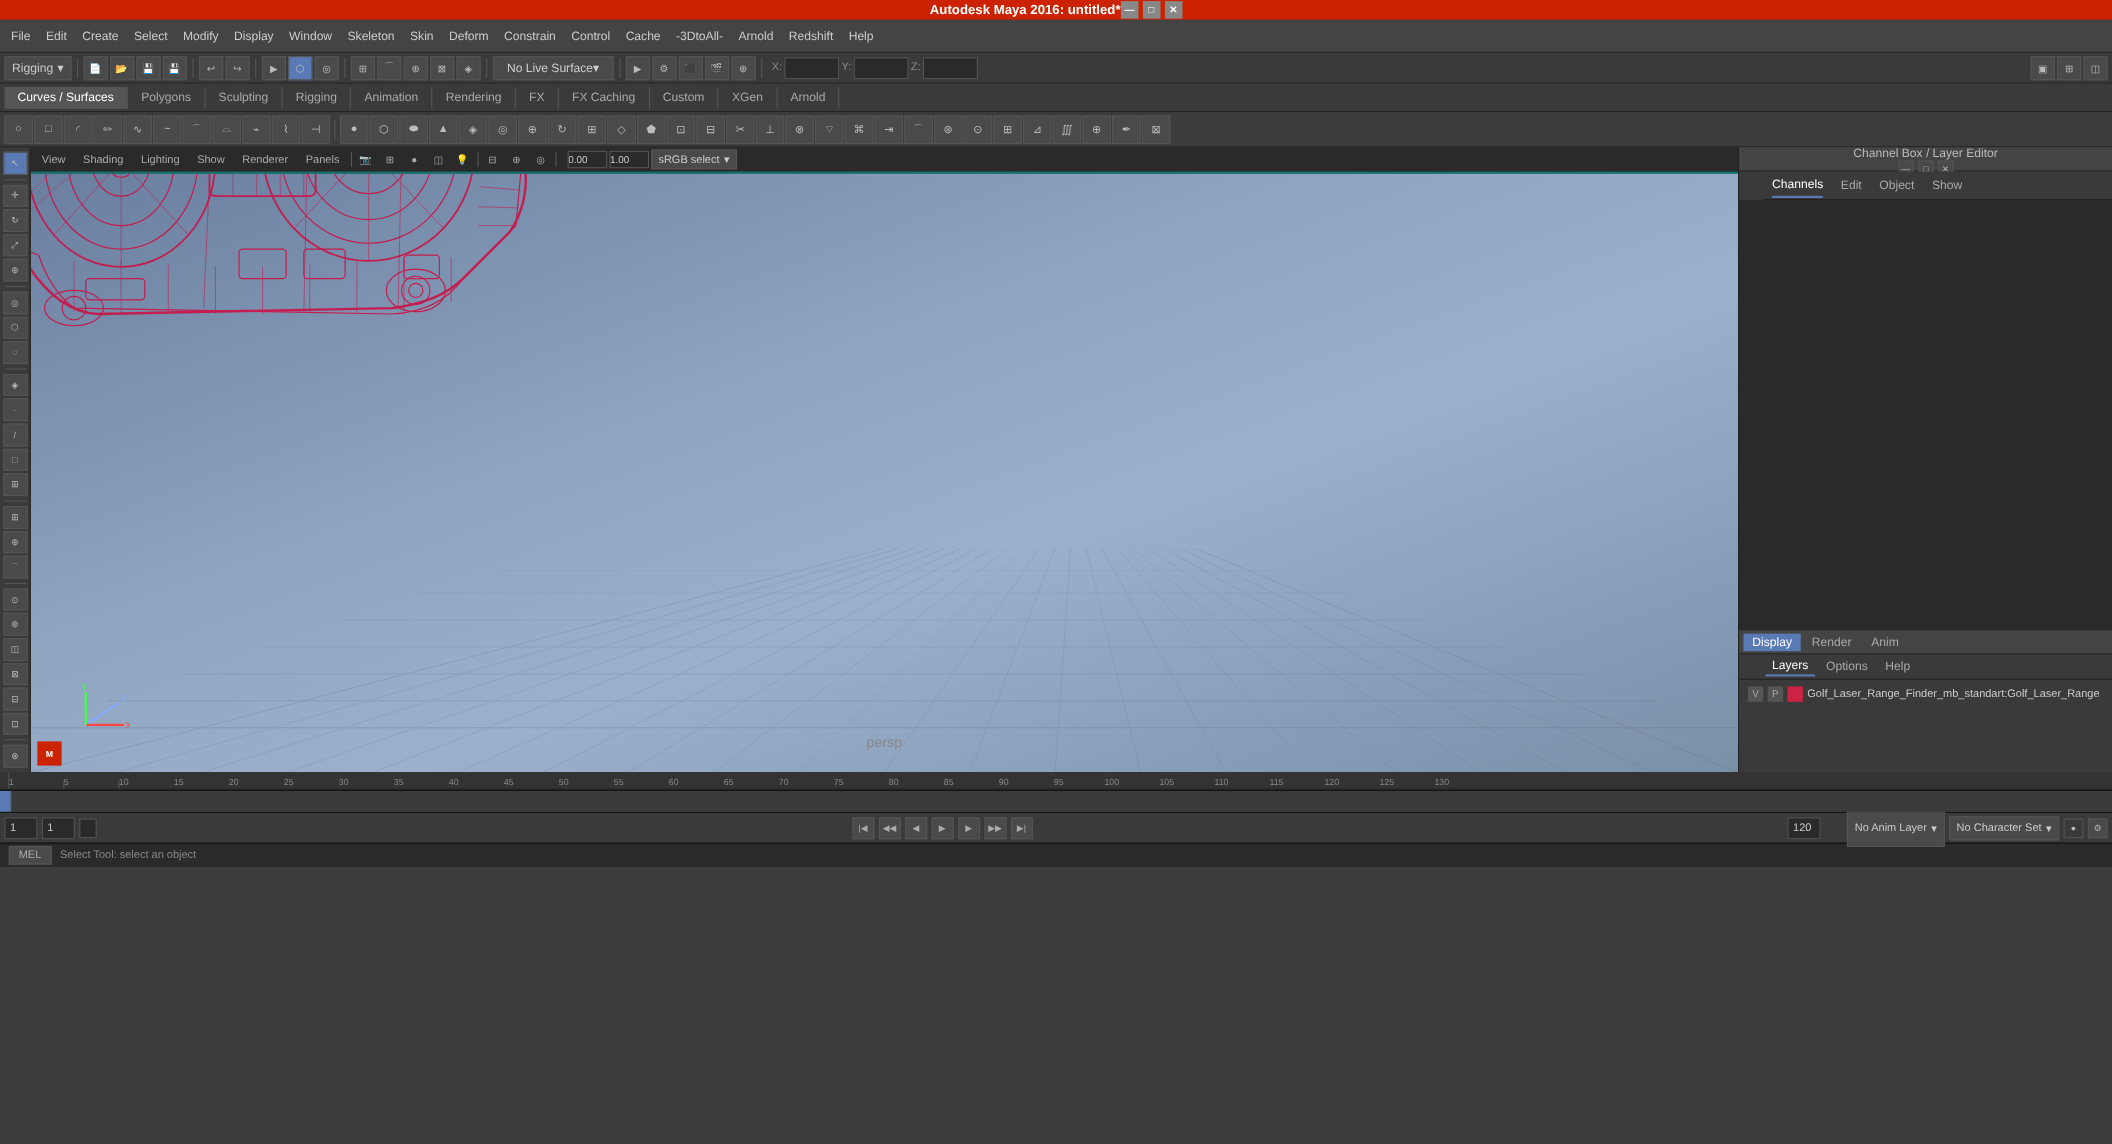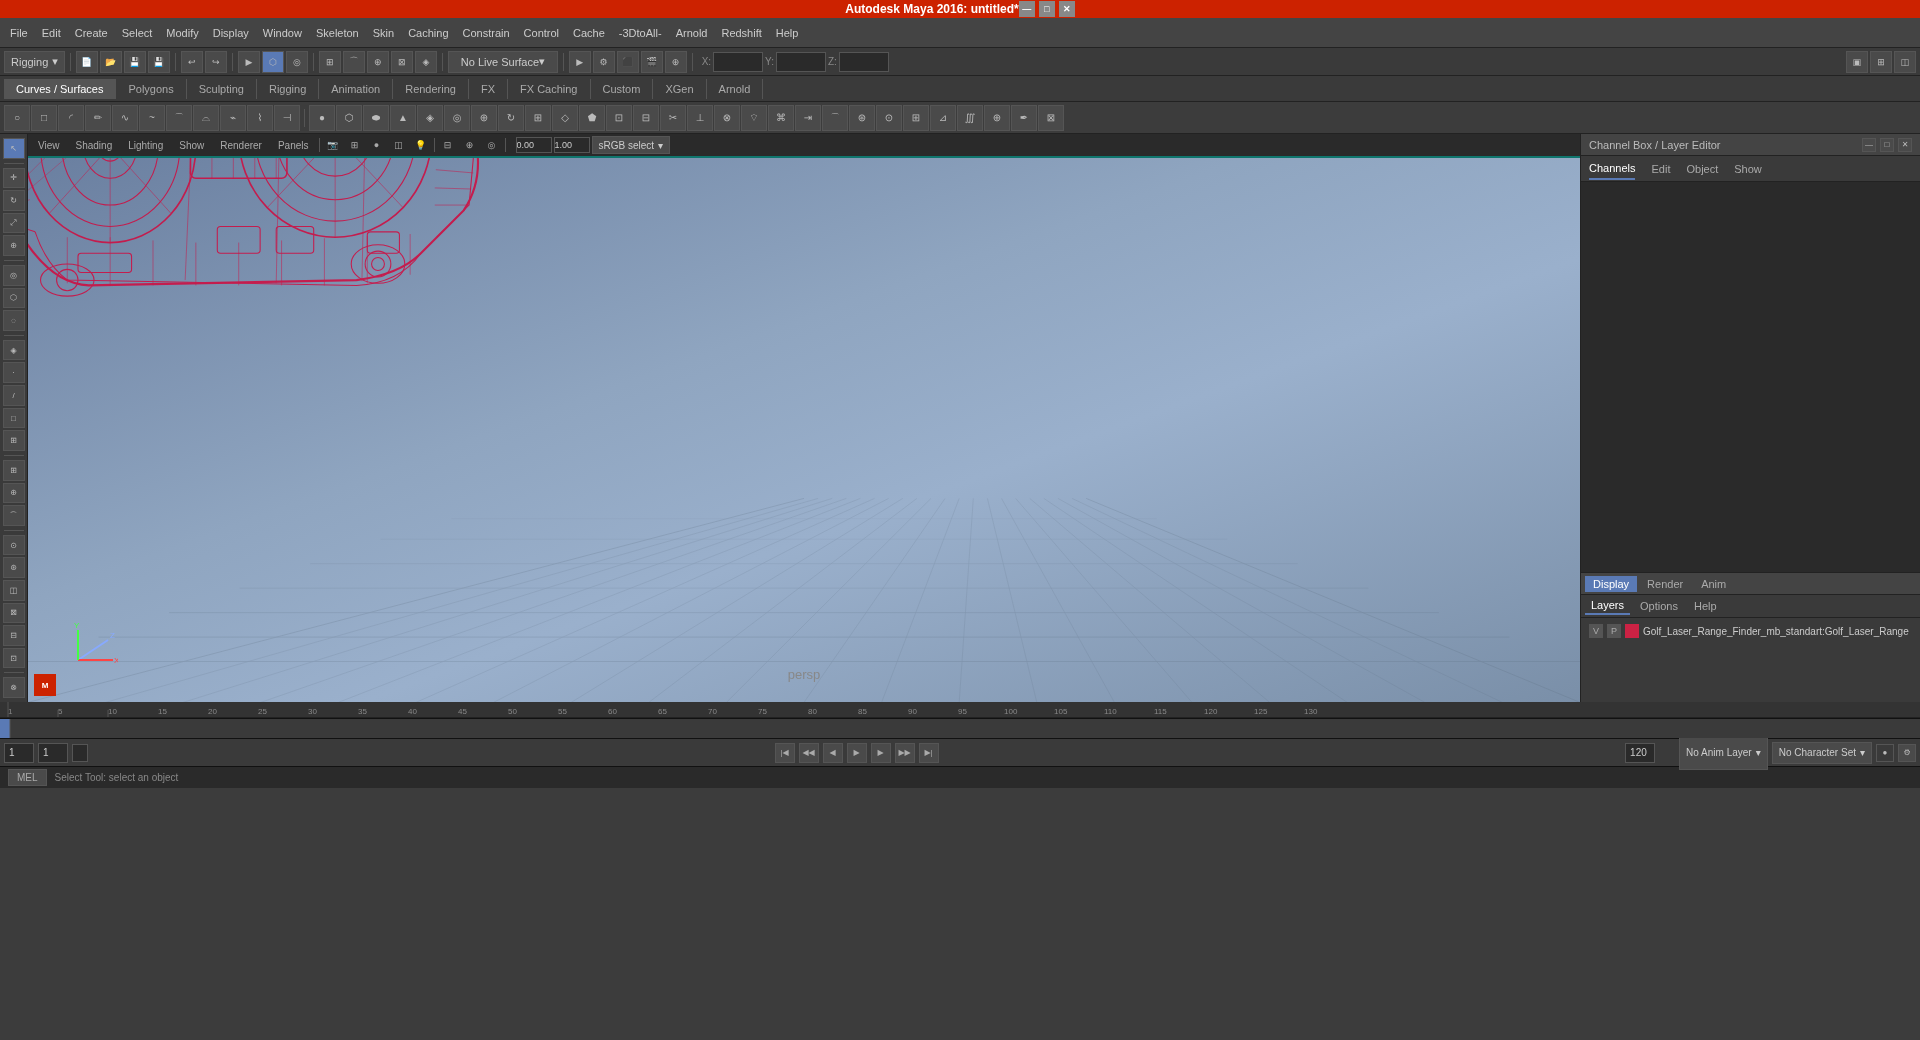--- a/index.html
+++ b/index.html
@@ -259,29 +259,31 @@
     #right-panel-header {
       height: 22px;
       background: #444;
       display: flex;
       align-items: center;
       justify-content: space-between;
       padding: 0 8px;
       border-bottom: 1px solid #222;
       font-size: 11px;
       color: #bbb;
+      flex-direction: column;
     }
     #right-panel-tabs {
       height: 26px;
       background: #3a3a3a;
       display: flex;
       align-items: center;
       padding: 0 8px;
       gap: 16px;
       border-bottom: 1px solid #222;
+      margin-left: 22px;
     }
     .rp-tab {
       color: #aaa; font-size: 11px; cursor: pointer; padding: 4px 0;
     }
     .rp-tab.active { color: #fff; border-bottom: 2px solid #5a7ab5; }
 
     #right-panel-content {
       flex: 1;
       background: #2a2a2a;
     }
@@ -404,21 +406,21 @@
 <div id="menu-bar">
   <span class="menu-item">File</span>
   <span class="menu-item">Edit</span>
   <span class="menu-item">Create</span>
   <span class="menu-item">Select</span>
   <span class="menu-item">Modify</span>
   <span class="menu-item">Display</span>
   <span class="menu-item">Window</span>
   <span class="menu-item">Skeleton</span>
   <span class="menu-item">Skin</span>
-  <span class="menu-item">Caching</span>
+  <span class="menu-item">Deform</span>
   <span class="menu-item">Constrain</span>
   <span class="menu-item">Control</span>
   <span class="menu-item">Cache</span>
   <span class="menu-item">-3DtoAll-</span>
   <span class="menu-item">Arnold</span>
   <span class="menu-item">Redshift</span>
   <span class="menu-item">Help</span>
 </div>
 
 <div id="toolbar1">
@@ -763,21 +765,21 @@
     <div id="right-panel-content">
     </div>
 
     <div id="channel-box-bottom">
       <div id="channel-box-tabs">
         <span class="cb-tab active">Display</span>
         <span class="cb-tab">Render</span>
         <span class="cb-tab">Anim</span>
       </div>
       <div style="display:flex;align-items:center;gap:4px;padding:2px 4px;border-bottom:1px solid #222;">
-        <span class="rp-tab active" style="font-size:11px;color:#fff;padding:2px 6px;">Layers</span>
+        <span class="rp-tab active" style="font-size:11px;color:#fff;padding:2px 6px;margin-left:20px;">Layers</span>
         <span class="rp-tab" style="font-size:11px;color:#aaa;padding:2px 6px;">Options</span>
         <span class="rp-tab" style="font-size:11px;color:#aaa;padding:2px 6px;">Help</span>
       </div>
       <div id="layers-content">
         <div class="layer-row">
           <div class="layer-vp">V</div>
           <div class="layer-vp">P</div>
           <div class="layer-color"></div>
           <span class="layer-name">Golf_Laser_Range_Finder_mb_standart:Golf_Laser_Range</span>
         </div>

